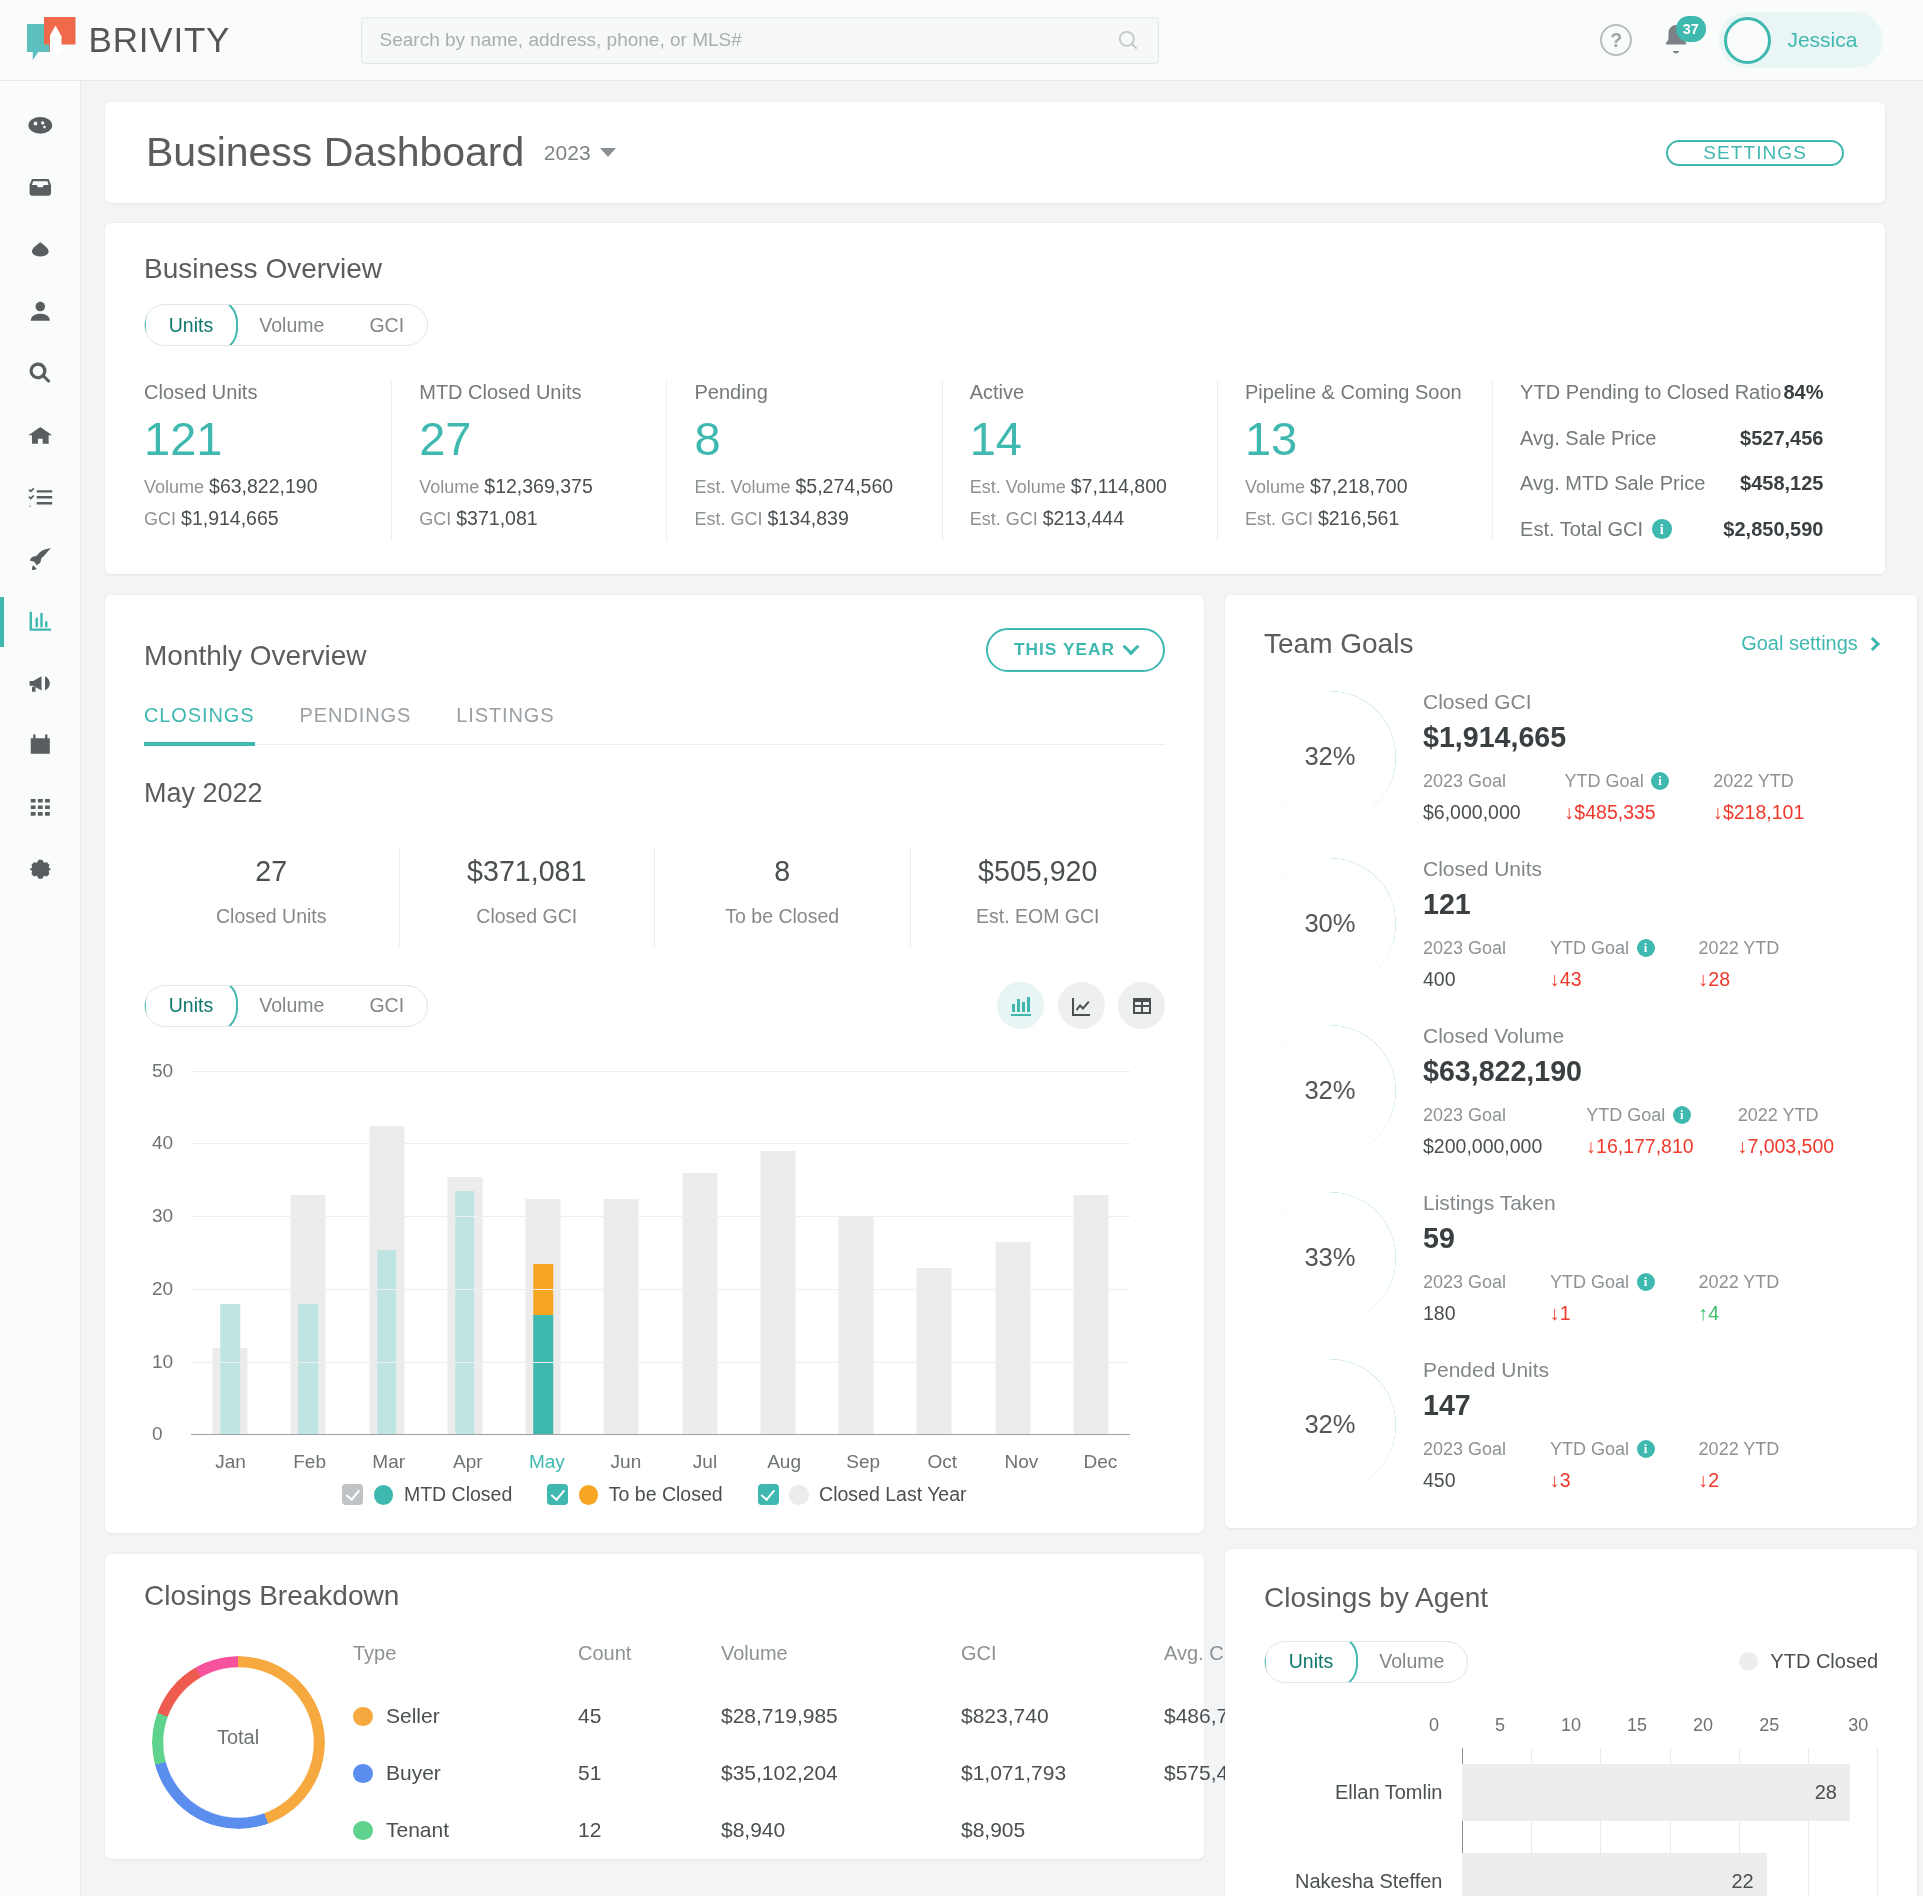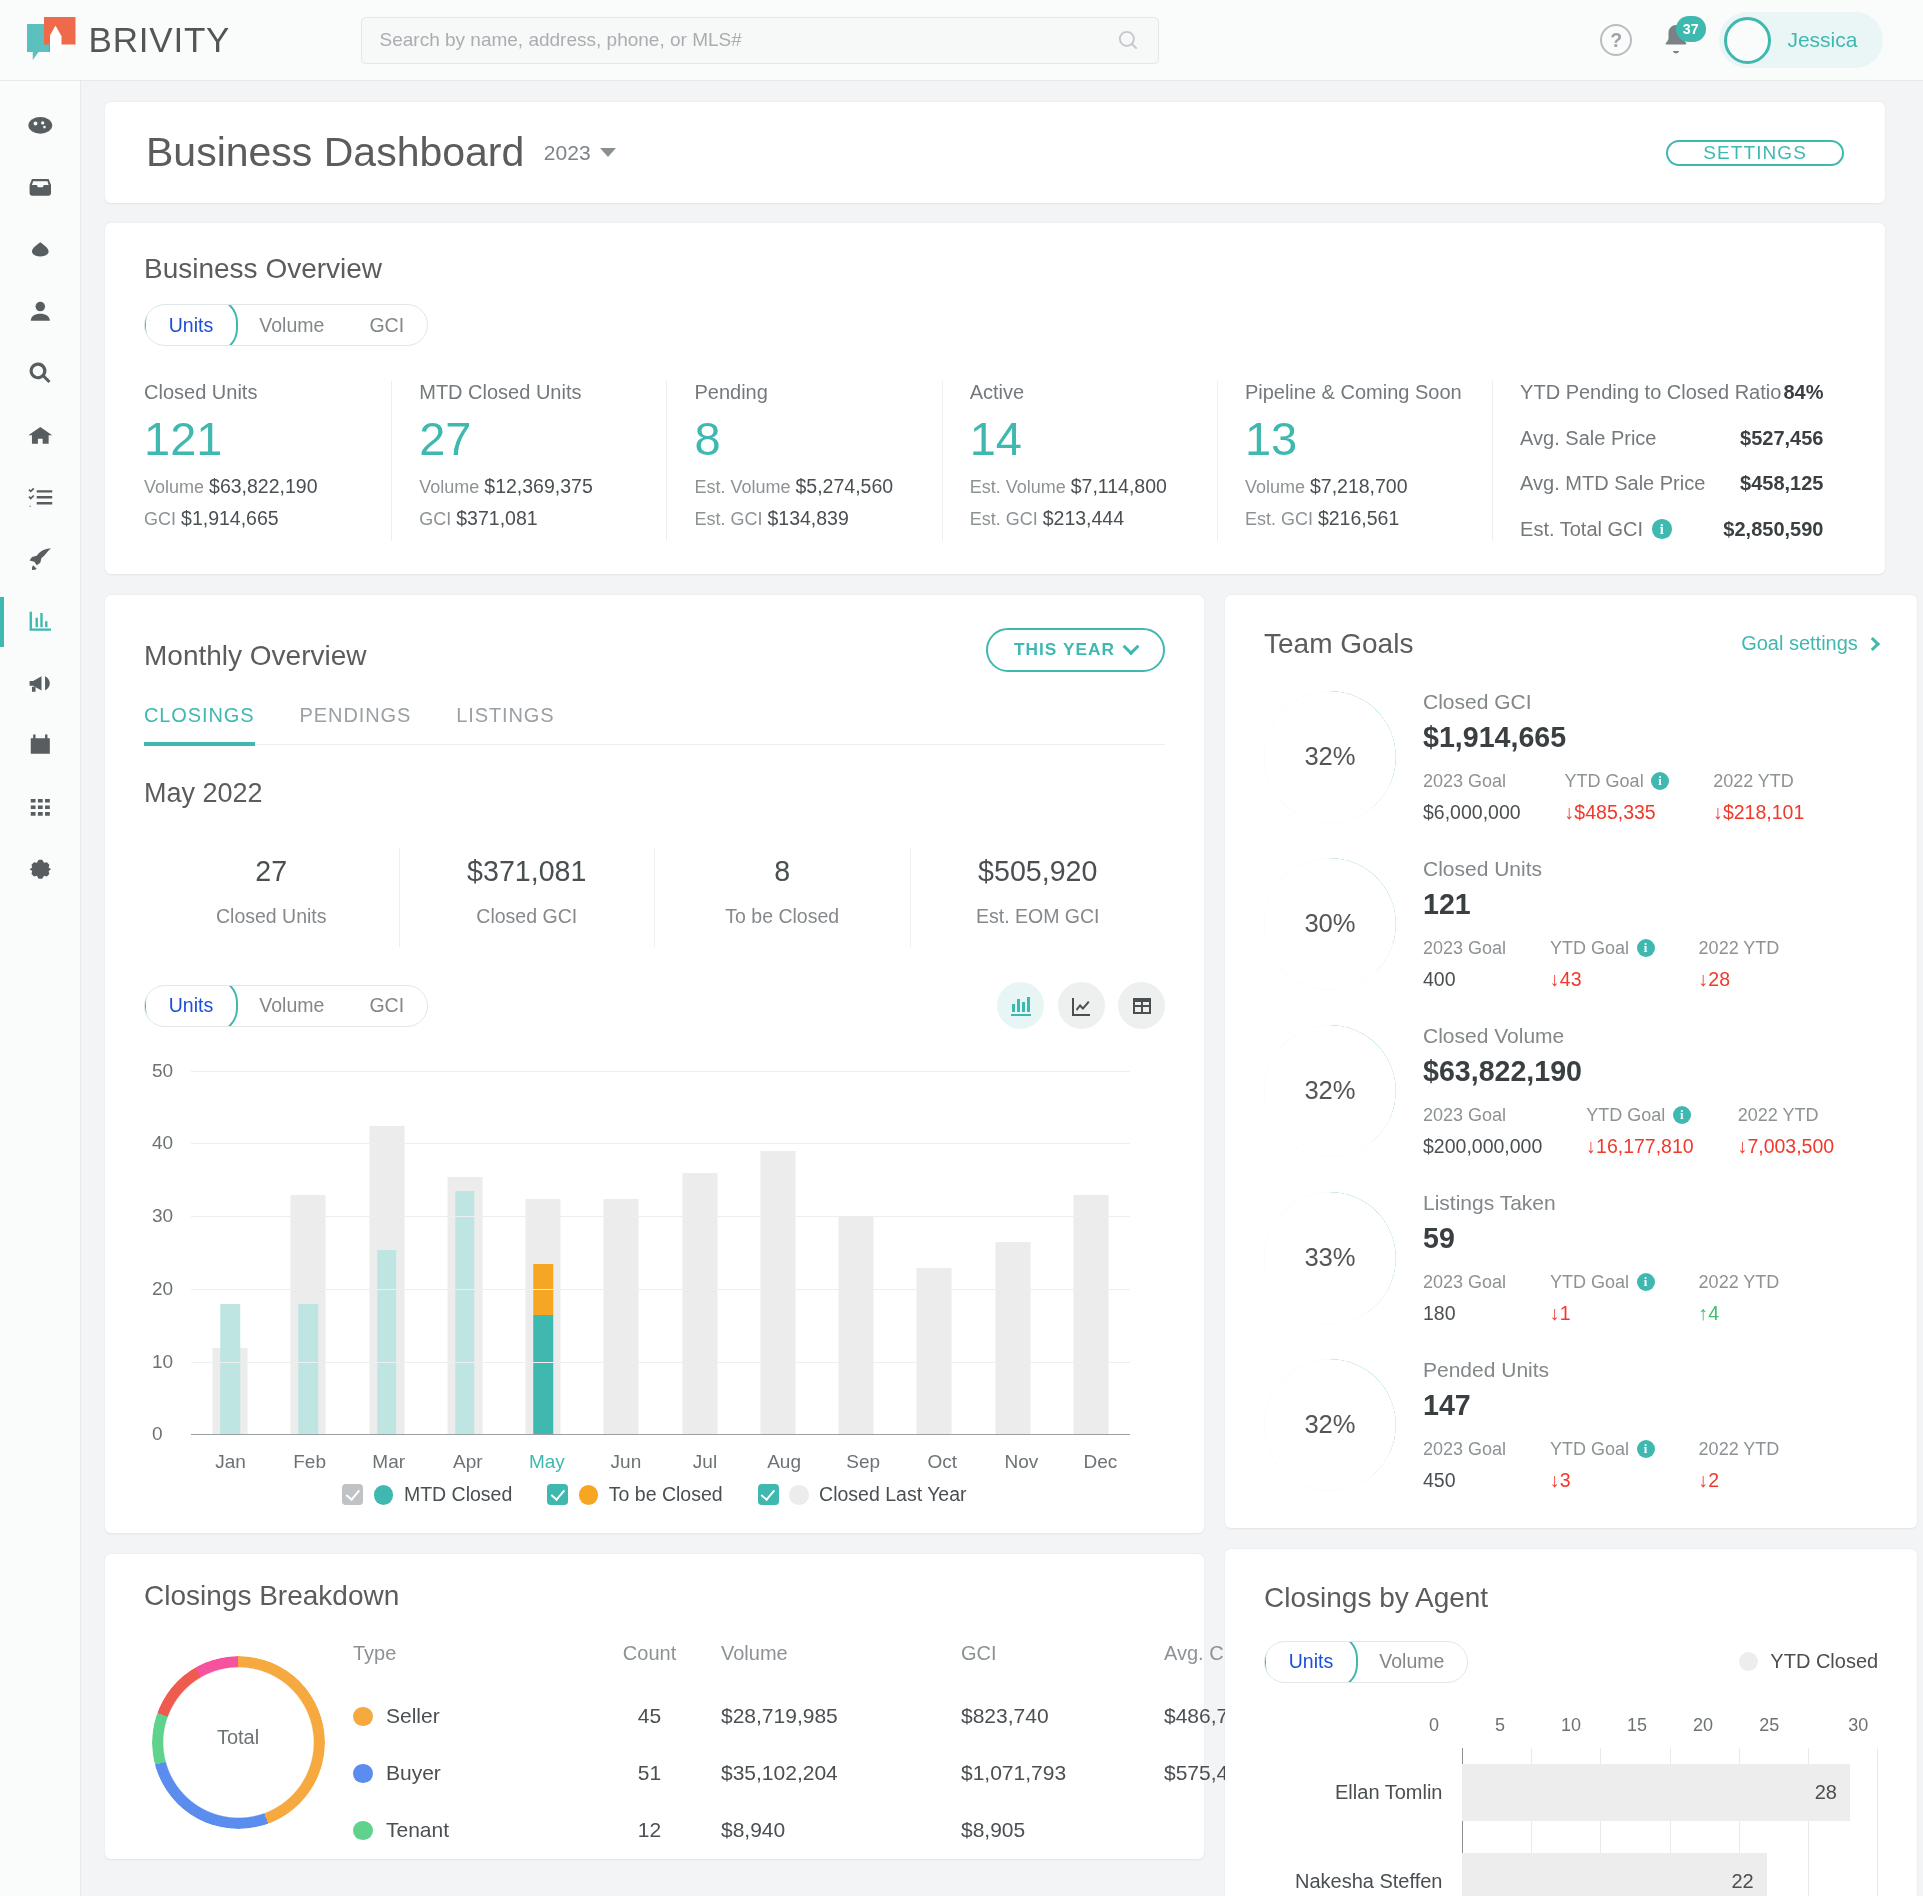--- a/index.html
+++ b/index.html
@@ -93,21 +93,21 @@
   }
 
   
   .overview { padding: 30px 39px 33px 39px; margin-bottom: 21px; }
   .sect-title { font-size: 28px; color: #5c5c5c; font-weight: 400; }
   .pill-group {
     display: inline-flex; align-items: center; border: 1.5px solid #e2e6e7; border-radius: 25.6px;
     height: 42px; margin-top: 19.5px; background: #fff; overflow: hidden;
   }
   .pill { padding: 0 22.5px; height: 100%; display: flex; align-items: center; font-size: 19.5px; color: #82878a; }
-  .pill.on { color: #1d4ed8; border: 2.3px solid #3fb8b0; border-radius: 25.6px; height: 57px; margin: -0.8px; }
+  .pill.on { color: #0f766e; border: 2.3px solid #3fb8b0; border-radius: 25.6px; height: 57px; margin: -0.8px; }
 
   .stats { display: flex; margin-top: 35px; }
   .stat { flex: 1; padding-right: 22.5px; border-right: 0.8px solid #eceeef; padding-left: 0; }
   .stat:first-child { padding-left: 0; }
   .stat + .stat { padding-left: 27px; }
   .stat-label { font-size: 20px; color: #74797c; }
   .stat-big { font-size: 47px; color: #3fb8b0; font-weight: 300; margin: 10.5px 0 13.5px; line-height: 1; }
   .stat-sub { font-size: 18px; color: #8d9295; margin-top: 9px; }
   .stat-sub b { color: #4a4f52; font-weight: 400; font-size: 19.5px; }
   .ratio { flex: 1.35; border-right: none; padding-left: 30px; }
@@ -188,21 +188,21 @@
     -webkit-mask: radial-gradient(circle, transparent 61%, #000 62%);
     mask: radial-gradient(circle, transparent 61%, #000 62%);
   }
   .donut-total .lbl { position: absolute; left: 0; right: 0; top: 84px; text-align: center;
     font-size: 20px; color: #6d7275; }
   .bd-table { flex: 1; margin-left: 21px; }
   .bd-row { display: flex; align-items: center; }
   .bd-row.head { color: #8d9295; font-size: 20px; padding-bottom: 22.5px; }
   .bd-row.data { font-size: 21px; color: #4a4f52; padding: 16.5px 0; }
   .c-type { flex: 0 0 225px; display: flex; align-items: center; gap: 13.5px; }
-  .c-count { flex: 0 0 143px; text-align: center; }
+  .c-count { flex: 0 0 143px; }
   .c-vol { flex: 0 0 240px; }
   .c-gci { flex: 0 0 203px; }
   .c-acp { flex: 0 0 240px; }
   .c-com { flex: 0 0 165px; }
 
   
   .tg { padding: 33px 39px 36px; margin-bottom: 21px; }
   .tg-head { display: flex; align-items: center; }
   .link { margin-left: auto; color: #3fb8b0; font-size: 20px; display: flex; align-items: center; gap: 10.5px; }
   .link .arr { width: 9.8px; height: 9.8px; border-right: 3px solid #3fb8b0; border-top: 3px solid #3fb8b0; transform: rotate(45deg); }

